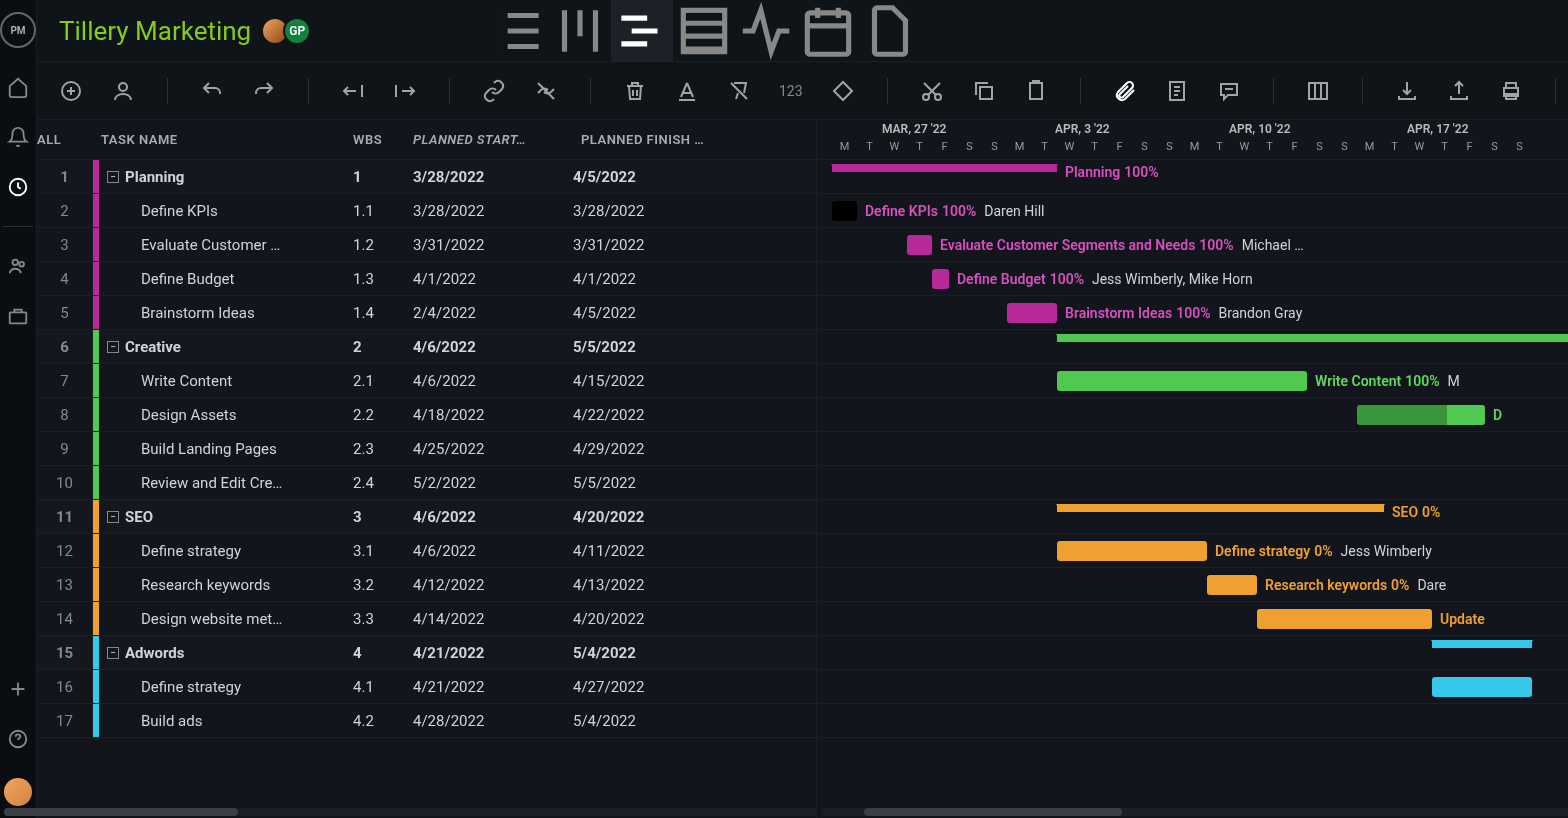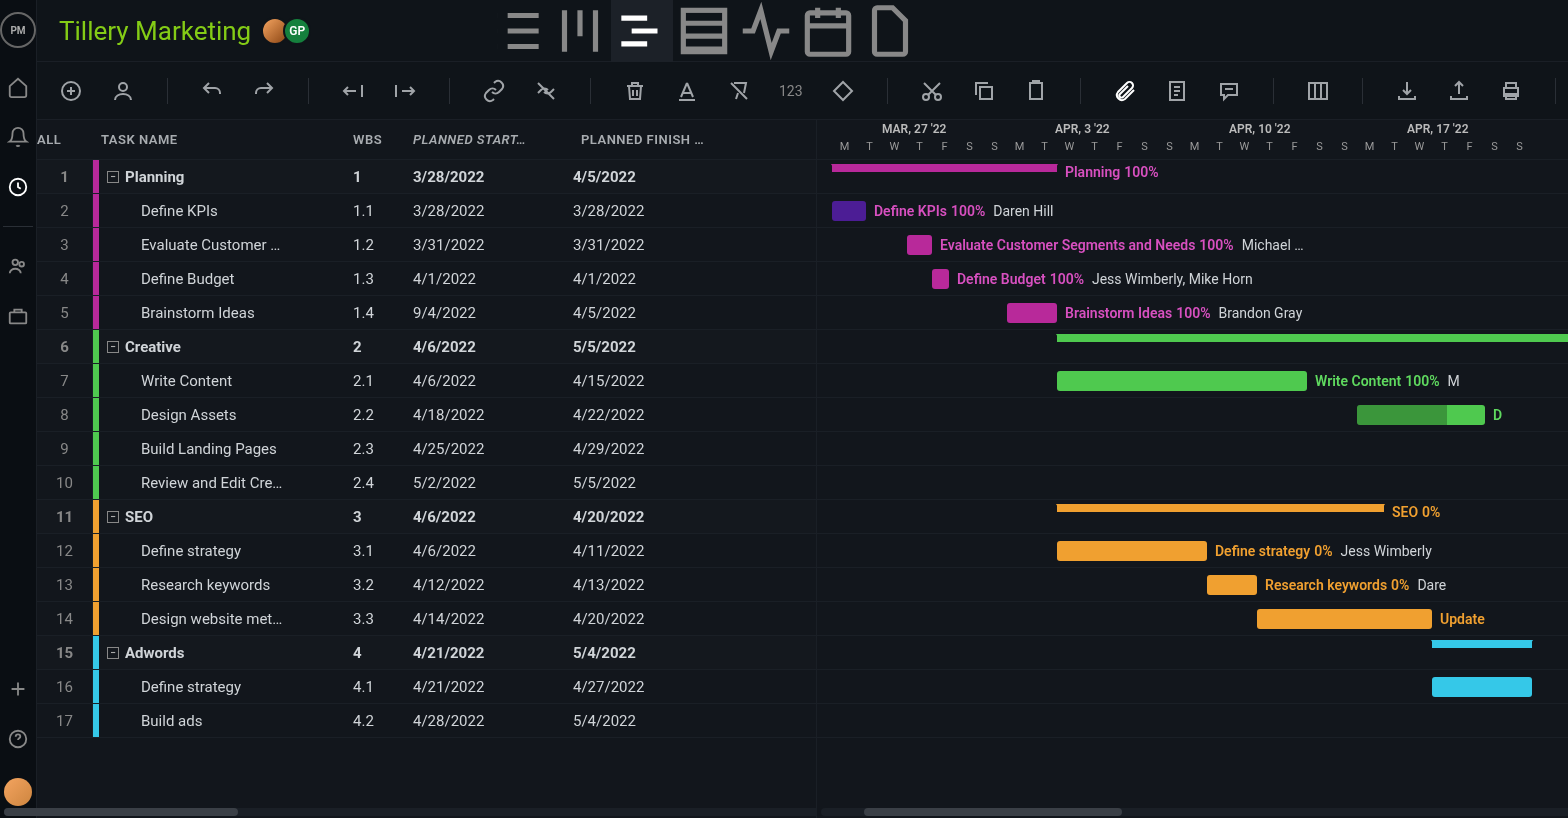--- a/index.html
+++ b/index.html
@@ -368,21 +368,21 @@
     <div class="c-finish">4/1/2022</div>
             </div>
             <div class="row">
     <div class="c-num">5</div>
     <div class="c-color" style="background:#b8299a"></div>
     <div class="c-name">
                 <span class="indent" style="width:28px"></span>
                 <span class="txt">Brainstorm Ideas</span>
               </div>
     <div class="c-wbs">1.4</div>
-    <div class="c-start">9/4/2022</div>
+    <div class="c-start">2/4/2022</div>
     <div class="c-finish">4/5/2022</div>
             </div>
             <div class="row parent">
     <div class="c-num">6</div>
     <div class="c-color" style="background:#4fc94f"></div>
     <div class="c-name">
                 <span class="toggle">−</span>
                 <span class="txt">Creative</span>
               </div>
     <div class="c-wbs">2</div>
@@ -553,21 +553,21 @@
               <div class="day">S</div>
             </div>
           </div>
         <div class="gantt-body" id="gantt-body">
             <div class="grow">
               <div class="bar summary" style="left: 15px; width: 225px; background: rgb(184, 41, 154); border-top-color: rgb(184, 41, 154); color: rgb(184, 41, 154);">
                 <div class="bar-label" style="top: 8px;"><span style="color:#d850c0">Planning</span><span class="pct" style="color:#d850c0">100%</span></div>
               </div>
             </div>
             <div class="grow">
-              <div class="bar" style="left: 15px; width: 34px; background: #4c1d95;">
+              <div class="bar" style="left: 15px; width: 25px; background: #000000;">
                 <div class="bar-label"><span style="color:#d850c0">Define KPIs</span><span class="pct" style="color:#d850c0">100%</span><span class="assignee">Daren Hill</span></div>
               </div>
             </div>
             <div class="grow">
               <div class="bar" style="left: 90px; width: 25px; background: rgb(184, 41, 154);">
                 <div class="bar-label"><span style="color:#d850c0">Evaluate Customer Segments and Needs</span><span class="pct" style="color:#d850c0">100%</span><span class="assignee">Michael …</span></div>
               </div>
             </div>
             <div class="grow">
               <div class="bar" style="left: 115px; width: 17px; background: rgb(184, 41, 154);">

